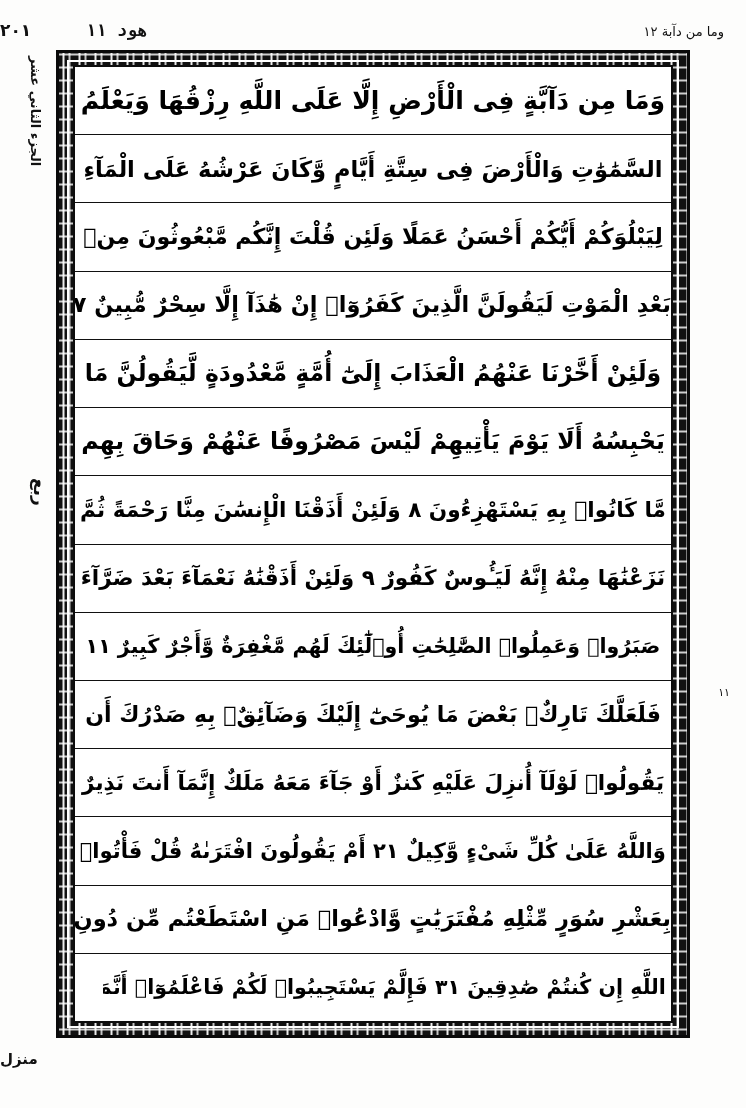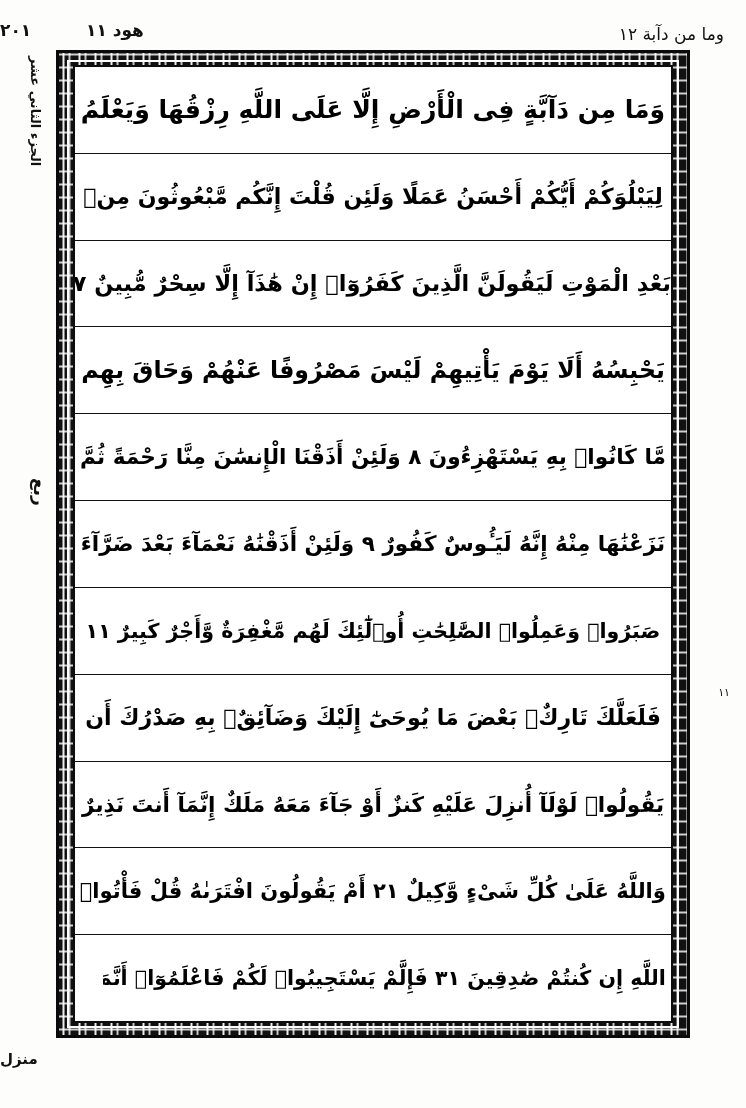--- a/index.html
+++ b/index.html
@@ -14,22 +14,22 @@
   
   #page{position:absolute;inset:0;background:#fdfdfc;}
 
   
   .hdr{
     position:absolute;top:22px;height:28px;
     font-size:14px;color:#111;
     direction:rtl;white-space:nowrap;
     font-family:"DejaVu Sans","Liberation Sans",sans-serif;
   }
-  #hdr-surah{left:86px;top:20px;font-size:17px;font-weight:bold;letter-spacing:0px;}
-  #hdr-juz{right:22px;top:24px;font-size:17px;}
+  #hdr-surah{left:86px;top:20px;font-size:17px;font-weight:bold;letter-spacing:0px;font-family:Liberation Mono, monospace;}
+  #hdr-juz{right:22px;top:24px;font-size:13px;}
   #hdr-page{left:0;right:0;text-align:left;top:20px;font-size:17px;font-weight:bold;}
 
   
   #border-outer{
     position:absolute;left:56px;top:50px;
     width:634px;height:988px;
     box-sizing:border-box;
     border:3px solid #0a0a0a;
     background:#0a0a0a;
     padding:0;
@@ -139,24 +139,30 @@
     <div id="border-band"></div>
     <div id="border-ring"></div>
 
     <div id="border-inner">
       <div id="textblock">
 
         <div class="ayah-line">
           <span class="ayah-text" style="font-size: 25px; transform: scaleX(1.003);">وَمَا مِن دَآبَّةٍ فِى الْأَرْضِ إِلَّا عَلَى اللَّهِ رِزْقُهَا وَيَعْلَمُ</span>
         </div>
         <div class="ayah-line">
+          <span class="ayah-text" style="font-size: 22.5px; transform: scaleX(1.003);">السَّمَٰوَٰتِ وَالْأَرْضَ فِى سِتَّةِ أَيَّامٍ وَّكَانَ عَرْشُهُ عَلَى الْمَآءِ</span>
+        </div>
+        <div class="ayah-line">
           <span class="ayah-text" style="font-size: 22px; transform: scaleX(1.003);">لِيَبْلُوَكُمْ أَيُّكُمْ أَحْسَنُ عَمَلًا وَلَئِن قُلْتَ إِنَّكُم مَّبْعُوثُونَ مِنۢ</span>
         </div>
         <div class="ayah-line">
           <span class="ayah-text" style="font-size: 22px;">بَعْدِ الْمَوْتِ لَيَقُولَنَّ الَّذِينَ كَفَرُوٓا۟ إِنْ هَٰذَآ إِلَّا سِحْرٌ مُّبِينٌ ٧</span>
+        </div>
+        <div class="ayah-line">
+          <span class="ayah-text" style="font-size: 23.5px; transform: scaleX(1.003);">وَلَئِنْ أَخَّرْنَا عَنْهُمُ الْعَذَابَ إِلَىٰٓ أُمَّةٍ مَّعْدُودَةٍ لَّيَقُولُنَّ مَا</span>
         </div>
         <div class="ayah-line">
           <span class="ayah-text" style="font-size: 23.5px; transform: scaleX(1.003);">يَحْبِسُهُ أَلَا يَوْمَ يَأْتِيهِمْ لَيْسَ مَصْرُوفًا عَنْهُمْ وَحَاقَ بِهِم</span>
         </div>
         <div class="ayah-line">
           <span class="ayah-text" style="font-size: 21.5px; transform: scaleX(1.003);">مَّا كَانُوا۟ بِهِ يَسْتَهْزِءُونَ ٨ وَلَئِنْ أَذَقْنَا الْإِنسَٰنَ مِنَّا رَحْمَةً ثُمَّ</span>
         </div>
         <div class="ayah-line">
           <span class="ayah-text" style="font-size: 21.5px; transform: scaleX(1.003);">نَزَعْنَٰهَا مِنْهُ إِنَّهُ لَيَـُٔوسٌ كَفُورٌ ٩ وَلَئِنْ أَذَقْنَٰهُ نَعْمَآءَ بَعْدَ ضَرَّآءَ</span>
         </div>
@@ -166,20 +172,23 @@
         <div class="ayah-line">
           <span class="ayah-text" style="font-size: 22px; transform: scaleX(1.003);">فَلَعَلَّكَ تَارِكٌۢ بَعْضَ مَا يُوحَىٰٓ إِلَيْكَ وَضَآئِقٌۢ بِهِ صَدْرُكَ أَن</span>
         </div>
         <div class="ayah-line">
           <span class="ayah-text" style="font-size: 21.5px; transform: scaleX(1.003);">يَقُولُوا۟ لَوْلَآ أُنزِلَ عَلَيْهِ كَنزٌ أَوْ جَآءَ مَعَهُ مَلَكٌ إِنَّمَآ أَنتَ نَذِيرٌ</span>
         </div>
         <div class="ayah-line">
           <span class="ayah-text" style="font-size: 21px; transform: scaleX(1.003);">وَاللَّهُ عَلَىٰ كُلِّ شَىْءٍ وَّكِيلٌ ١٢ أَمْ يَقُولُونَ افْتَرَىٰهُ قُلْ فَأْتُوا۟</span>
         </div>
         <div class="ayah-line">
+          <span class="ayah-text" style="font-size: 22px;">بِعَشْرِ سُوَرٍ مِّثْلِهِ مُفْتَرَيَٰتٍ وَّادْعُوا۟ مَنِ اسْتَطَعْتُم مِّن دُونِ</span>
+        </div>
+        <div class="ayah-line">
           <span class="ayah-text" style="font-size: 20.5px; transform: scaleX(1.003);">اللَّهِ إِن كُنتُمْ صَٰدِقِينَ ١٣ فَإِلَّمْ يَسْتَجِيبُوا۟ لَكُمْ فَاعْلَمُوٓا۟ أَنَّمَآ</span>
         </div>
 
       </div>
     </div>
   </div>
 
   <div id="side-ayah-badge">١١</div>
 
   <div id="bottom-manzil">منزل</div>

